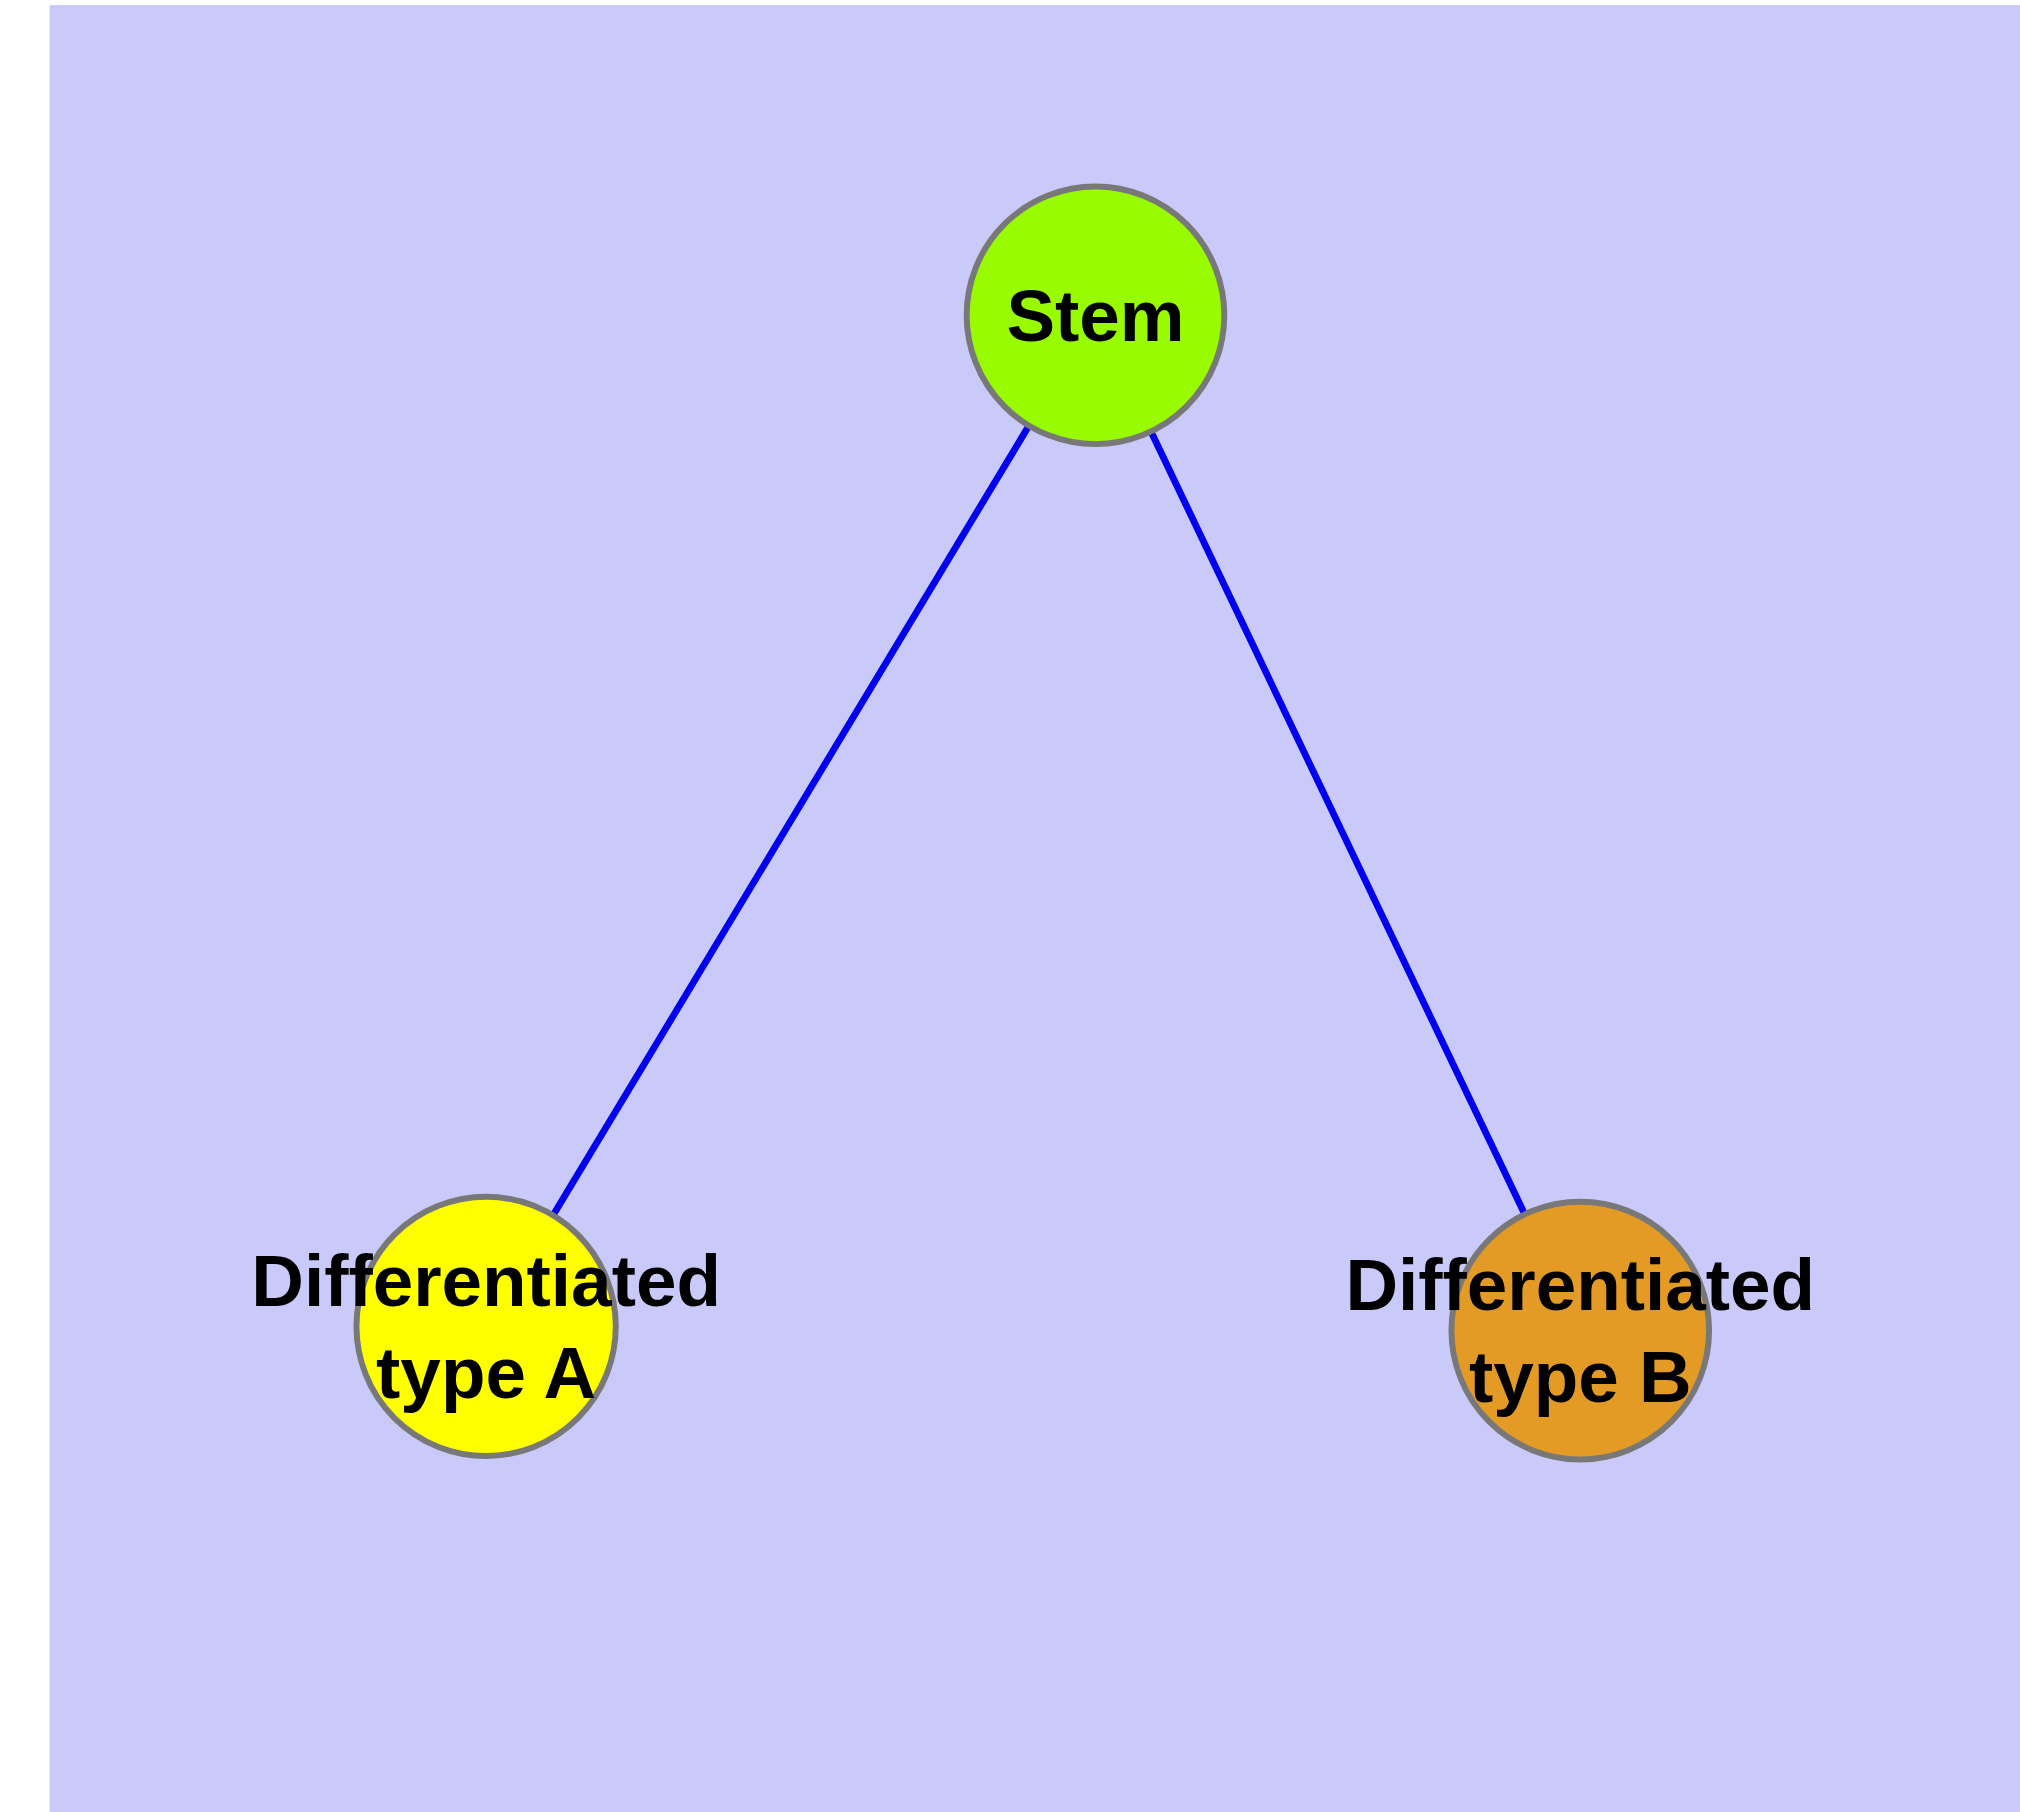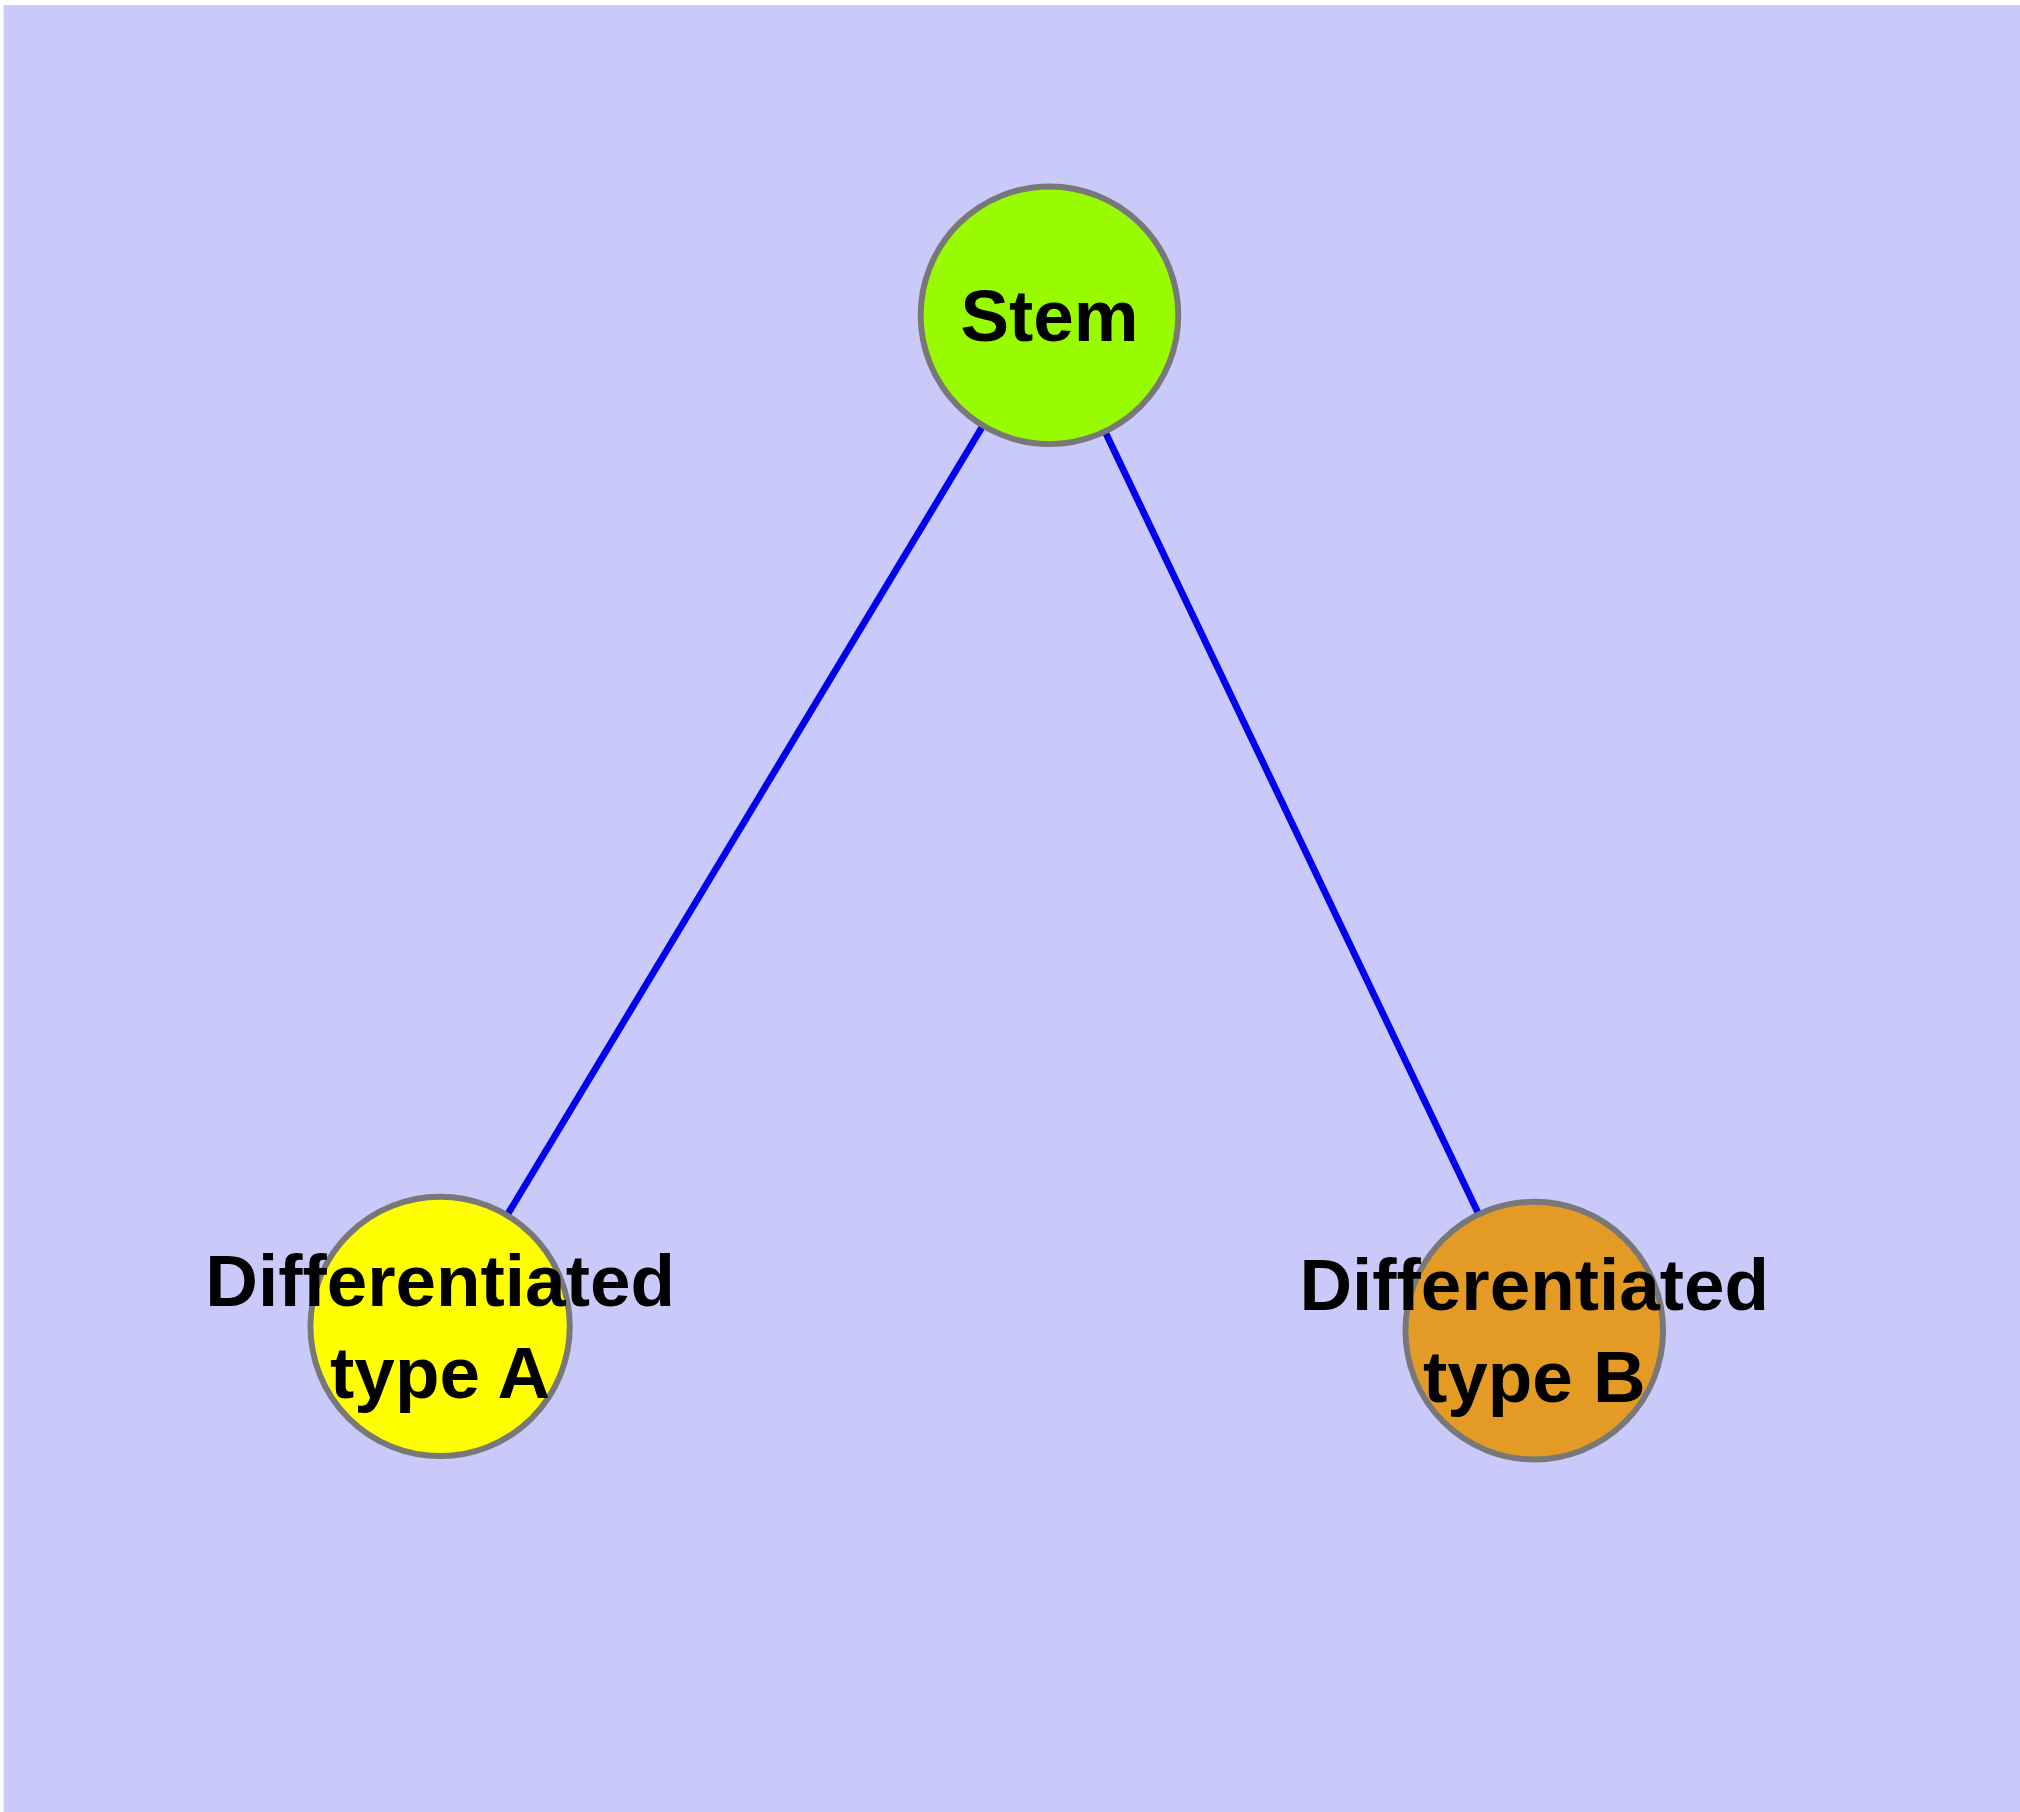--- a/index.html
+++ b/index.html
@@ -7,20 +7,21 @@
     padding: 0;
     background: #ffffff;
     width: 2021px;
     height: 1812px;
     overflow: hidden;
   }
   .canvas-wrap {
     position: relative;
     width: 1704px;
     height: 1812px;
+    padding-left: 46px;
   }
   svg {
     display: block;
     width: 2021px;
     height: 1812px;
   }
   .node-label {
     font-family: "Liberation Sans", "DejaVu Sans", sans-serif;
     font-weight: bold;
     font-size: 86px;

